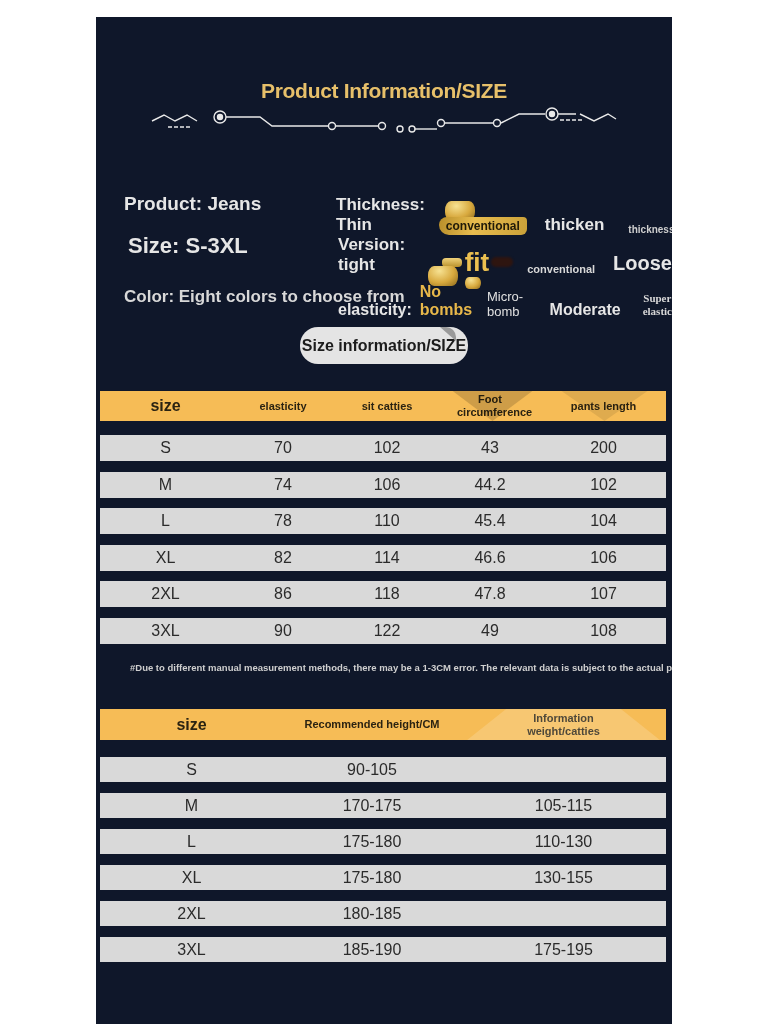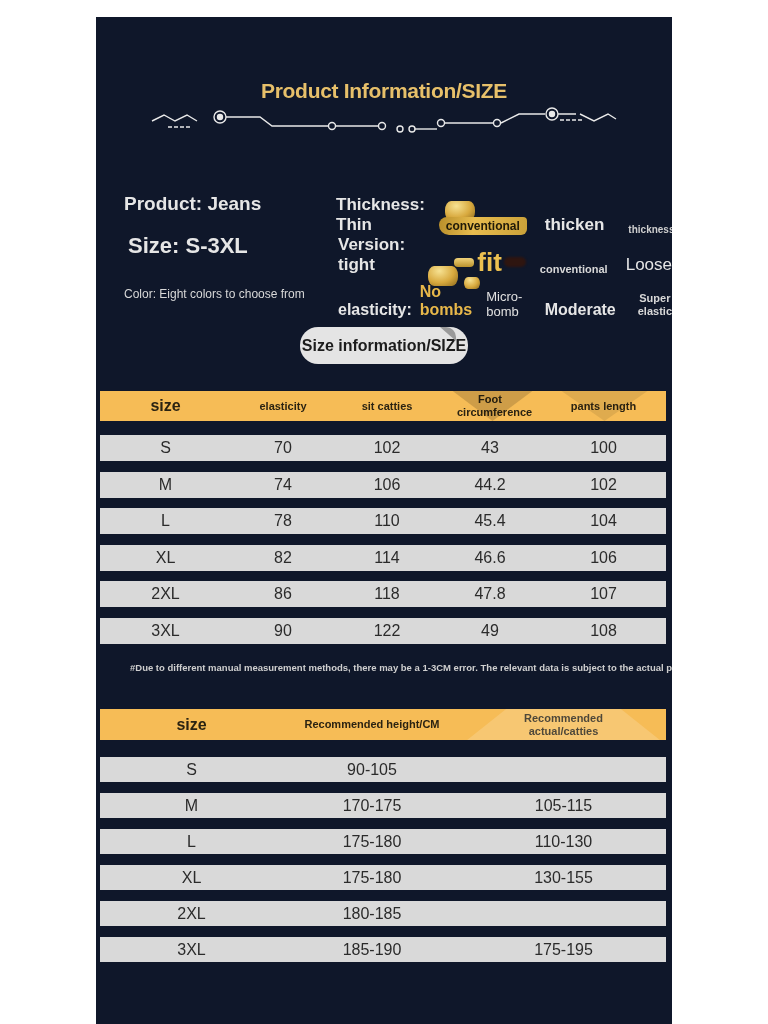--- a/index.html
+++ b/index.html
@@ -22,31 +22,31 @@
     position:absolute; top:62px; left:0; width:100%;
     text-align:center;
     font-size:21px; font-weight:bold; letter-spacing:-0.3px;
     color:#e7c06a;
   }
   .decoration { position:absolute; top:88px; left:52px; }
   
   .info { position:absolute; top:168px; left:0; width:100%; height:140px; }
   .prod-line { position:absolute; left:28px; top:8px;  font-size:19px; font-weight:bold; color:#e6e6e6;}
   .size-line { position:absolute; left:32px; top:48px; font-size:22px; font-weight:bold; color:#e6e6e6;}
-  .color-line{ position:absolute; left:28px; top:102px;font-size:12px; font-weight:normal; color:#d8d8d8;}
+  .color-line{ position:absolute; left:28px; top:102px;font-size:17px; font-weight:bold; color:#d8d8d8;}
   .opt-row { position:absolute; display:flex; align-items:flex-end; }
   .row1 { top:10px;  left:240px; }
   .row2 { top:50px;  left:242px; }
   .row3 { top:98px;  left:242px; }
   .lbl17 { font-size:17px; font-weight:bold; color:#e6e6e6; }
   .lbl16 { font-size:16px; font-weight:bold; color:#e6e6e6; }
   .lbl13 { font-size:13px; font-weight:normal; color:#e0e0e0; }
   .lbl11 { font-size:11px; font-weight:bold; color:#d8d8d8; }
   .lbl10 { font-size:10px; font-weight:bold; color:#cfcfcf; }
-  .lbl20 { font-size:17px; font-weight:normal; color:#e6e6e6; }
+  .lbl20 { font-size:20px; font-weight:bold; color:#e6e6e6; }
   .goldtxt { color:#e8b84a; }
   .cyl {
     position:absolute; width:30px; height:20px;
     border-radius:6px / 9px;
     background:radial-gradient(ellipse at 38% 25%, #f7e292, #d8a93e 55%, #8a671c 100%);
   }
   .cyl.small { width:16px; height:12px; }
   .conv-wrap { position:relative; margin-left:14px; }
   .conv-wrap .cyl { top:-15px; left:6px; }
   .conv-pill {
@@ -57,21 +57,21 @@
     padding:2px 7px; border-radius:8px 4px 6px 10px;
   }
   .dab { display:inline-block; width:20px; height:9px; border-radius:4px;
          background:linear-gradient(180deg,#f0d27a,#b9912c); margin-right:3px; }
   .fit-txt { font-size:26px; font-weight:bold; color:#ecc050; line-height:1; }
   .smear { display:inline-block; width:22px; height:10px; border-radius:5px;
            background:#2e1510; filter:blur(1px); margin-left:2px; }
   .nb-wrap { position:relative; margin-left:8px; }
   .nb-wrap .cyl.big { top:-17px; left:8px; }
   .nb-wrap .cyl.small { top:-6px; right:-8px; left:auto; }
-  .super-el { width:40px; text-align:center; line-height:1.25; }
+  .super-el { width:40px; text-align:center; line-height:1.25;font-family:Liberation Serif, serif; }
   
   .pill {
     position:absolute; top:310px; left:204px;
     width:168px; height:37px;
     background:#e4e4e4; border:none;
     border-radius:18px;
     font-family:"Liberation Sans", sans-serif;
     font-size:16px; font-weight:bold; color:#1c1c1c;
     display:flex; align-items:center; justify-content:center;
     cursor:pointer;
@@ -200,21 +200,21 @@
     <span class="sm">pants length</span>
     <span class="shade v1"></span>
     <span class="shade v2"></span>
   </div>
   <div class="tbody" id="t1body">
       <div class="trow">
         <div>S</div>
         <div>70</div>
         <div>102</div>
         <div>43</div>
-        <div>100</div>
+        <div>200</div>
       </div>
       <div class="trow">
         <div>M</div>
         <div>74</div>
         <div>106</div>
         <div>44.2</div>
         <div>102</div>
       </div>
       <div class="trow">
         <div>L</div>
@@ -244,21 +244,21 @@
         <div>49</div>
         <div>108</div>
       </div>
     </div>
 
   <div class="note">#Due to different manual measurement methods, there may be a 1-3CM error. The relevant data is subject to the actual product received. Size unit: CM</div>
 
   <div class="thead t2" id="t2head">
     <span class="big">size</span>
     <span class="sm">Recommended height/CM</span>
-    <span class="sm" style="padding:0 55px">Recommended actual/catties</span>
+    <span class="sm" style="padding:0 55px">Information weight/catties</span>
     <span class="shade v3"></span>
   </div>
   <div class="tbody" id="t2body">
       <div class="trow">
         <div>S</div>
         <div>90-105</div>
       </div>
       <div class="trow">
         <div>M</div>
         <div>170-175</div>

